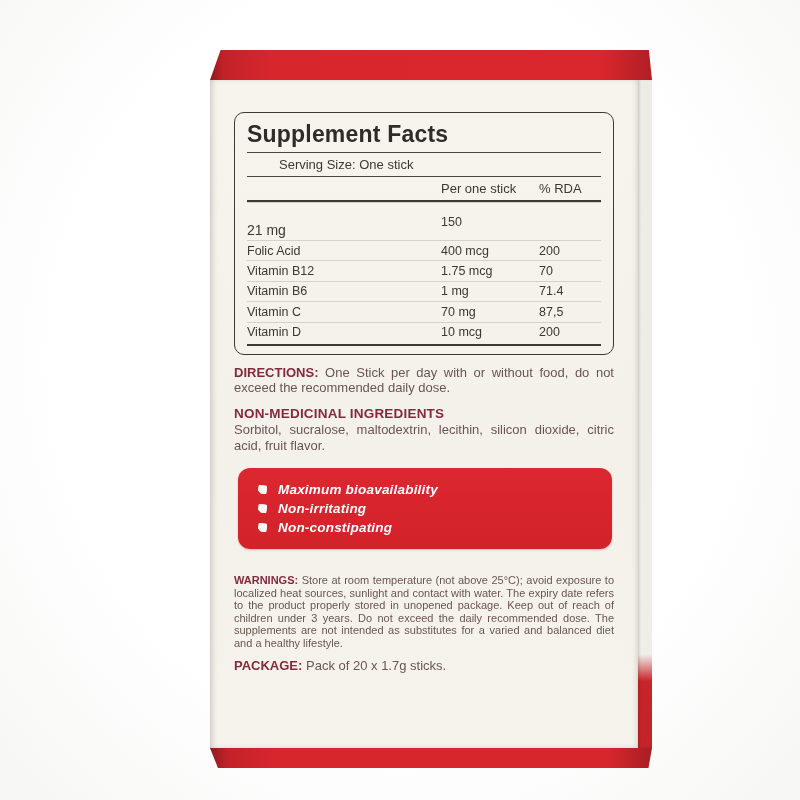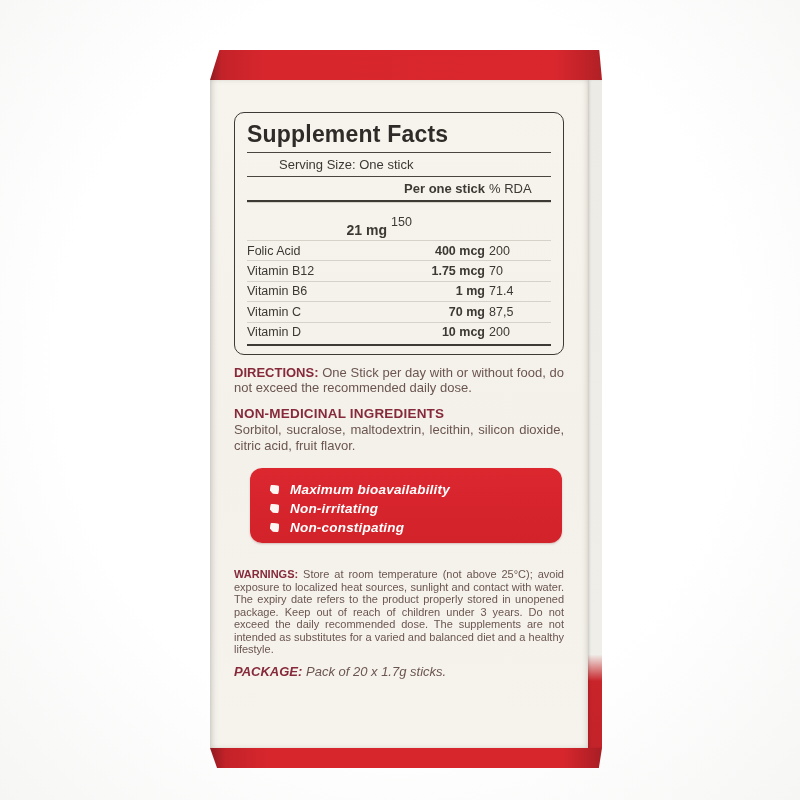--- a/index.html
+++ b/index.html
@@ -1,62 +1,62 @@
 <!DOCTYPE html>
 <html><head>
 <meta charset="utf-8">
 <style>
   html,body{margin:0;padding:0;background:#ffffff;}
   .scene{position:relative;width:800px;height:800px;margin:0 auto;overflow:hidden;
          background:radial-gradient(ellipse at 50% 45%, #ffffff 60%, #f6f6f5 100%);
          font-family:"Liberation Sans", sans-serif;}
   
-  .box{position:absolute;left:210px;top:50px;width:392px;}
+  .box{position:absolute;left:210px;top:50px;width:442px;}
   .box-top{height:30px;border-radius:2px 3px 0 0;
            background:linear-gradient(90deg,#8f1b20 0%,#c32229 3%,#d8262d 14%,#da272e 88%,#b02025 100%);
            clip-path:polygon(2.4% 0,99.3% 0,100% 100%,0% 100%);}
   .box-bottom{height:20px;margin-right:0;
            background:linear-gradient(90deg,#8f1b20 0%,#c32229 4%,#d8262d 15%,#d8262d 90%,#a81e24 100%);
            clip-path:polygon(0 0,100% 0,99.2% 100%,1.8% 100%);}
   .box-face{position:relative;height:668px;margin-right:14px;overflow:hidden;
             background:linear-gradient(180deg,#f7f4ee 0%,#f4f1ea 55%,#f6f3ed 100%);
             box-shadow:inset 4px 0 8px -5px rgba(90,85,75,.55), inset -4px 0 7px -5px rgba(120,110,95,.45);}
   .side-strip{position:absolute;right:0;top:30px;width:14px;height:668px;
             background:linear-gradient(180deg,#ecebe6 0%,#efeee9 86%,#c8242a 90%,#c3232a 100%);
             box-shadow:inset 2px 0 3px -1px rgba(0,0,0,.18);}
   .face-inner{padding:32px 24px 0 24px;color:#6a544f;}
   
   .facts{border:1.6px solid #3d3a36;border-radius:10px;padding:6px 12px 8px 12px;color:#3c3833;background:transparent;}
   .facts-title{font-size:23px;font-weight:bold;letter-spacing:.2px;color:#2e2b28;padding:2px 0 4px 0;}
   .rule-thin{border-top:1.3px solid #4a463f;margin:0;}
   .rule-heavy{border-top:2.4px solid #3d3a36;margin:0;}
   .serving{font-size:13px;padding:4px 0 4px 0;margin-left:32px;}
   .grid-row{display:grid;grid-template-columns:1fr 98px 62px;align-items:center;}
-  .col-amount{text-align:right;padding-right:4px;font-weight:bold;}
+  .col-amount{padding-right:4px;}
   .col-rda{}
   .facts-header{font-size:13px;padding:4px 0 4px 0;font-weight:normal;}
   .nutrient{font-size:12.5px;padding:2.5px 0;border-top:1px solid #d6d2c9;}
   .nutrient:first-of-type{border-top:none;}
   .nutrient .n-name{line-height:1.15;}
   .nutrient.iron .col-amount{font-size:14px;margin-top:16px;}
   .facts-bottom{margin-top:2px;}
   
   .section{margin-top:10px;font-size:13px;line-height:1.2;text-align:justify;color:#6b5550;}
   .section .hd{font-weight:bold;color:#86293a;}
   .nm .hd{display:block;font-size:13.5px;letter-spacing:.2px;}
   
-  .banner{margin:15px 2px 0 16px;border-radius:12px;padding:10px 14px 4px 20px;
+  .banner{margin:15px 2px 0 4px;border-radius:12px;padding:10px 14px 10px 20px;
           background:linear-gradient(180deg,#dc272f 0%,#d2222a 100%);
           box-shadow:0 1px 2px rgba(120,30,30,.25);}
   .claim{display:flex;align-items:center;margin:4px 0;color:#ffffff;font-weight:bold;font-style:italic;font-size:13.5px;letter-spacing:.2px;}
   .claim .tick{width:9px;height:9px;background:#fdf6f2;border-radius:2px;margin-right:11px;flex:0 0 auto;
                clip-path:polygon(0 0,100% 0,100% 100%,35% 100%,0 65%);transform:rotate(3deg);}
   
   .warnings{margin-top:25px;font-size:11px;line-height:1.13;}
-  .package{margin-top:9px;text-align:left;font-style:italic;}
+  .package{margin-top:9px;text-align:left;}
 </style>
 </head>
 <body>
 
 <div class="scene">
   <div class="box">
     <div class="box-top"></div>
 
     <div class="side-strip"></div>
 

